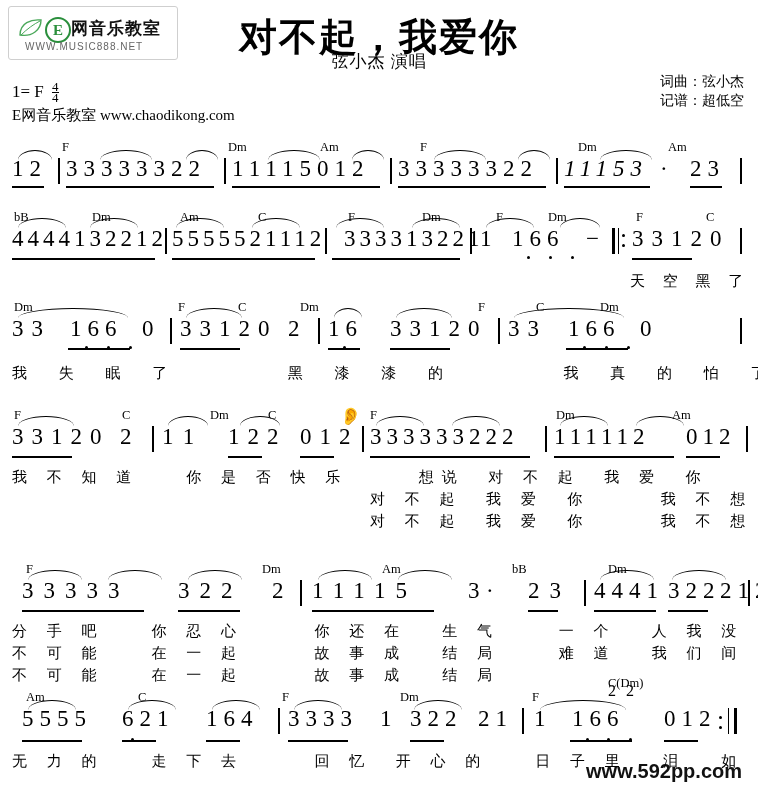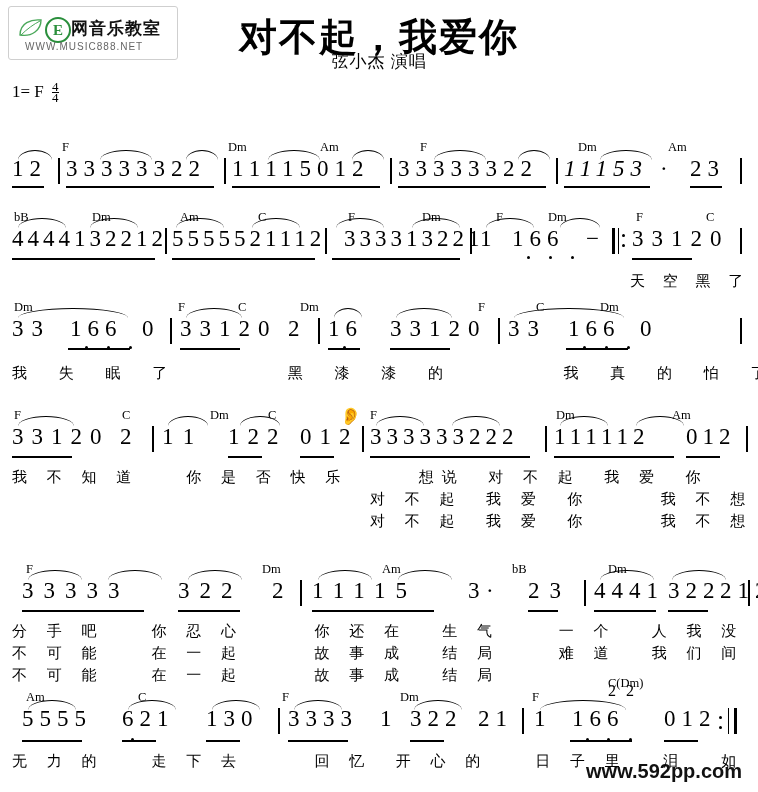--- a/index.html
+++ b/index.html
@@ -116,21 +116,26 @@
   <div class="subtitle">弦小杰 演唱</div>
 
   <div class="key">
     <span>1= F</span>
     <span class="frac">
       <span class="num">4</span>
       <span class="den">4</span>
     </span>
   </div>
 
-
+  <div class="credit">
+    <div>词曲：弦小杰</div>
+    <div>记谱：超低空</div>
+  </div>
+
+  <div class="site">E网音乐教室 www.chaodikong.com</div>
   <div class="footsite">www.592pp.com</div>
 
   <div class="row" style="top:140px;">
     <div class="chords">
       <span class="chord" style="left:62px;">F</span>
       <span class="chord" style="left:228px;">Dm</span>
       <span class="chord" style="left:320px;">Am</span>
       <span class="chord" style="left:420px;">F</span>
       <span class="chord" style="left:578px;">Dm</span>
       <span class="chord" style="left:668px;">Am</span>
@@ -362,21 +367,21 @@
       <span class="chord" style="left:138px;">C</span>
       <span class="chord" style="left:282px;">F</span>
       <span class="chord" style="left:400px;">Dm</span>
       <span class="chord" style="left:532px;">F</span>
       <span class="chord" style="left:608px;top:-14px;">C(Dm)</span>
     </div>
     <div class="notes" style="height:40px;">
       <span class="note" style="left:22px;letter-spacing:6px;">5555</span>
       <span class="note" style="left:122px;letter-spacing:6px;">621</span>
       <span class="dot" style="left:131px;top:32px;"></span>
-      <span class="note" style="left:206px;letter-spacing:6px;">130</span>
+      <span class="note" style="left:206px;letter-spacing:6px;">164</span>
       <span class="bar" style="left:278px;"></span>
       <span class="note" style="left:288px;letter-spacing:6px;">3333</span>
       <span class="note" style="left:380px;">1</span>
       <span class="note" style="left:410px;letter-spacing:6px;">322</span>
       <span class="note" style="left:478px;letter-spacing:6px;">21</span>
       <span class="bar" style="left:522px;"></span>
       <span class="note" style="left:534px;">1</span>
       <span class="note" style="left:572px;letter-spacing:6px;">166</span>
       <span class="dot" style="left:586px;top:32px;"></span>
       <span class="dot" style="left:607px;top:32px;"></span>

